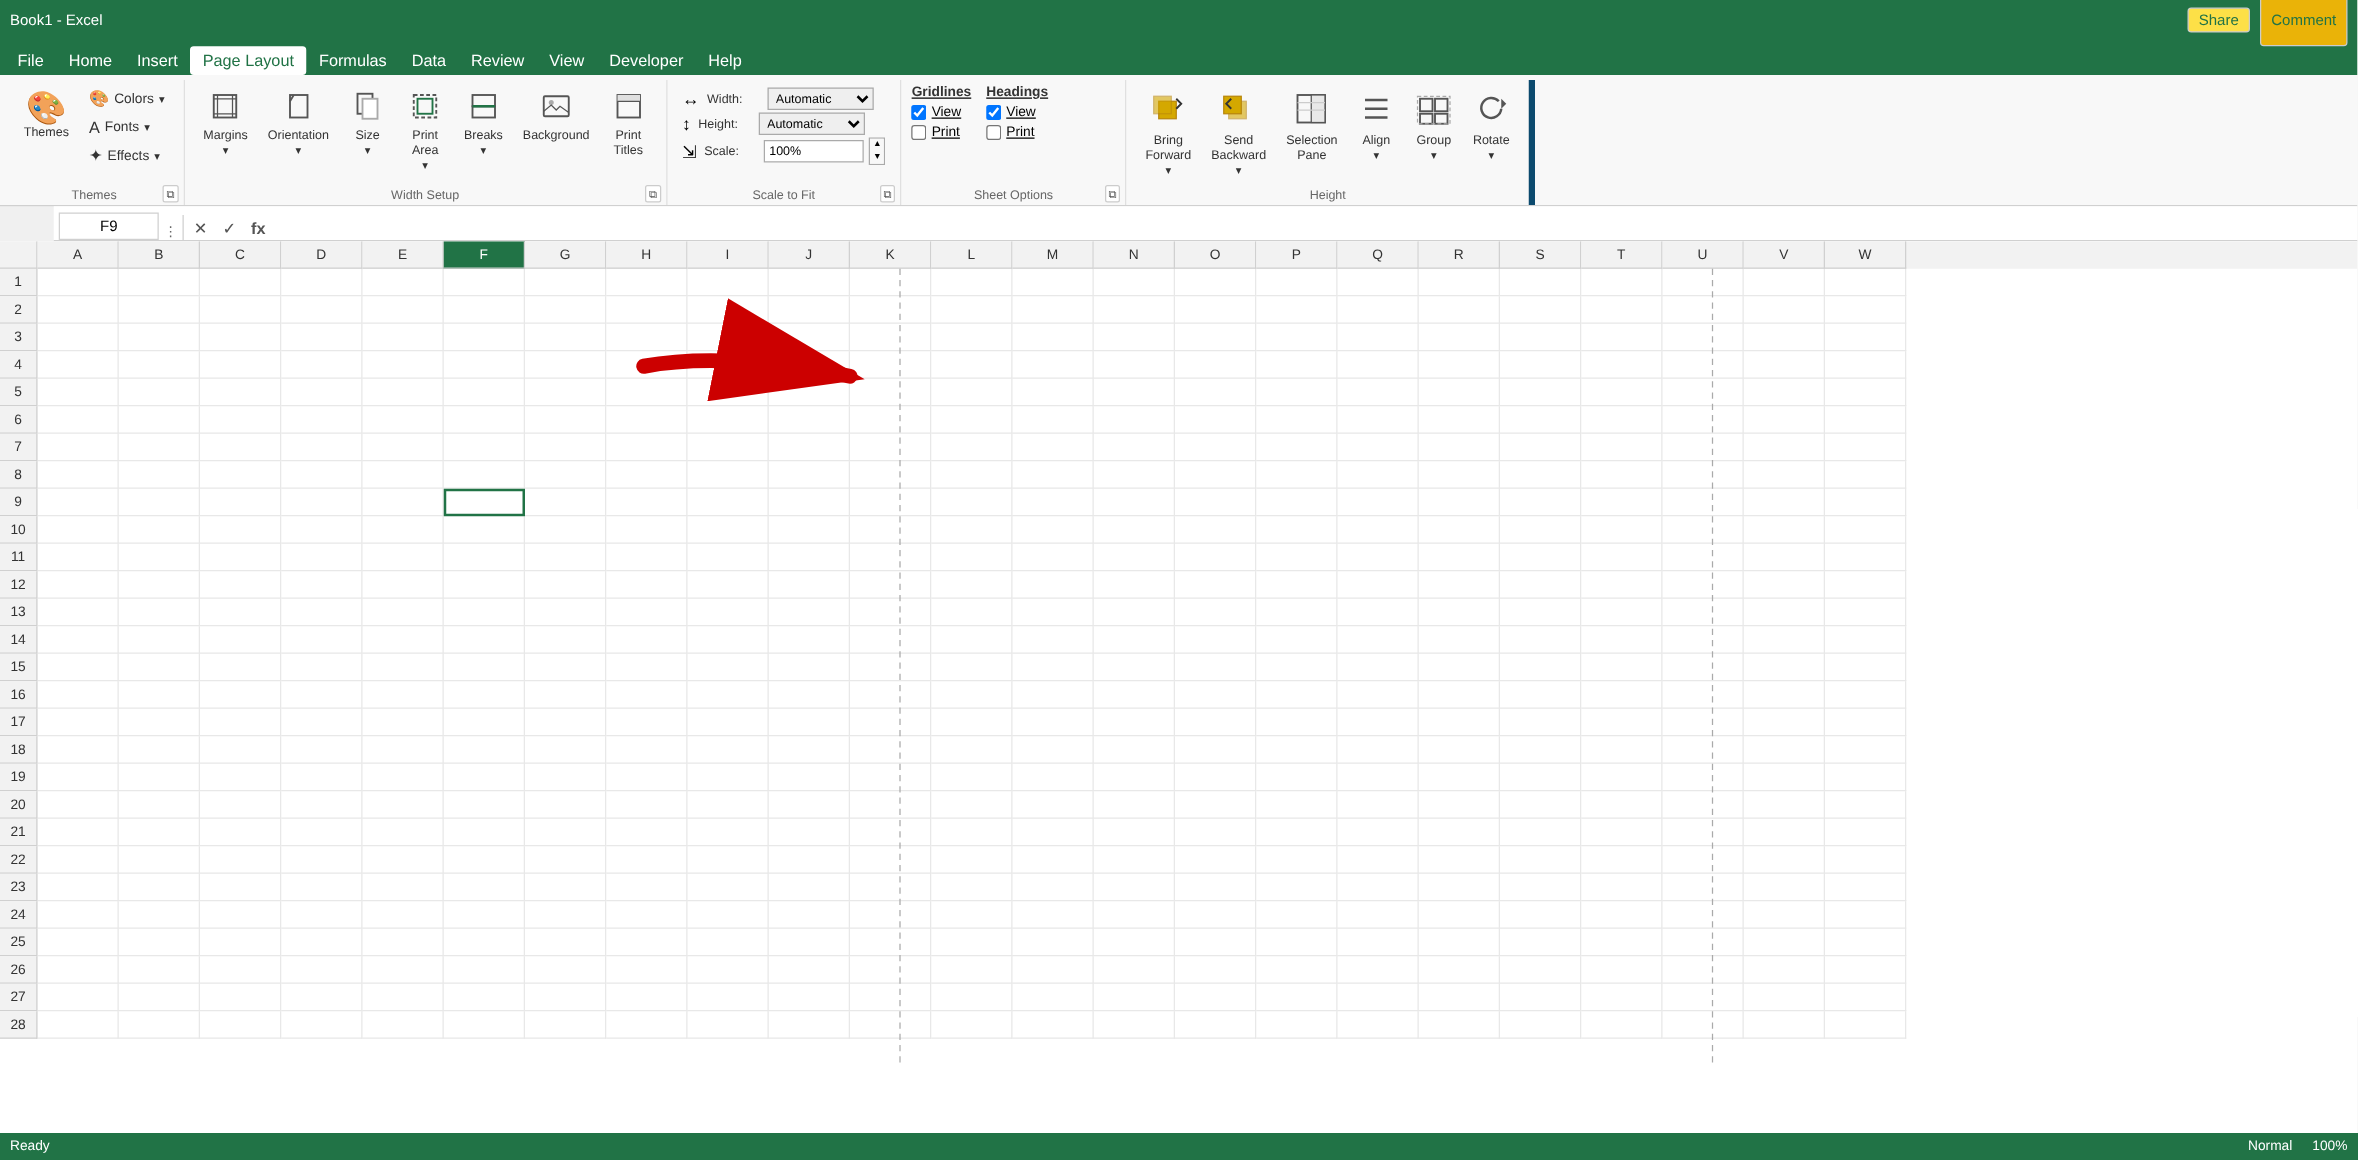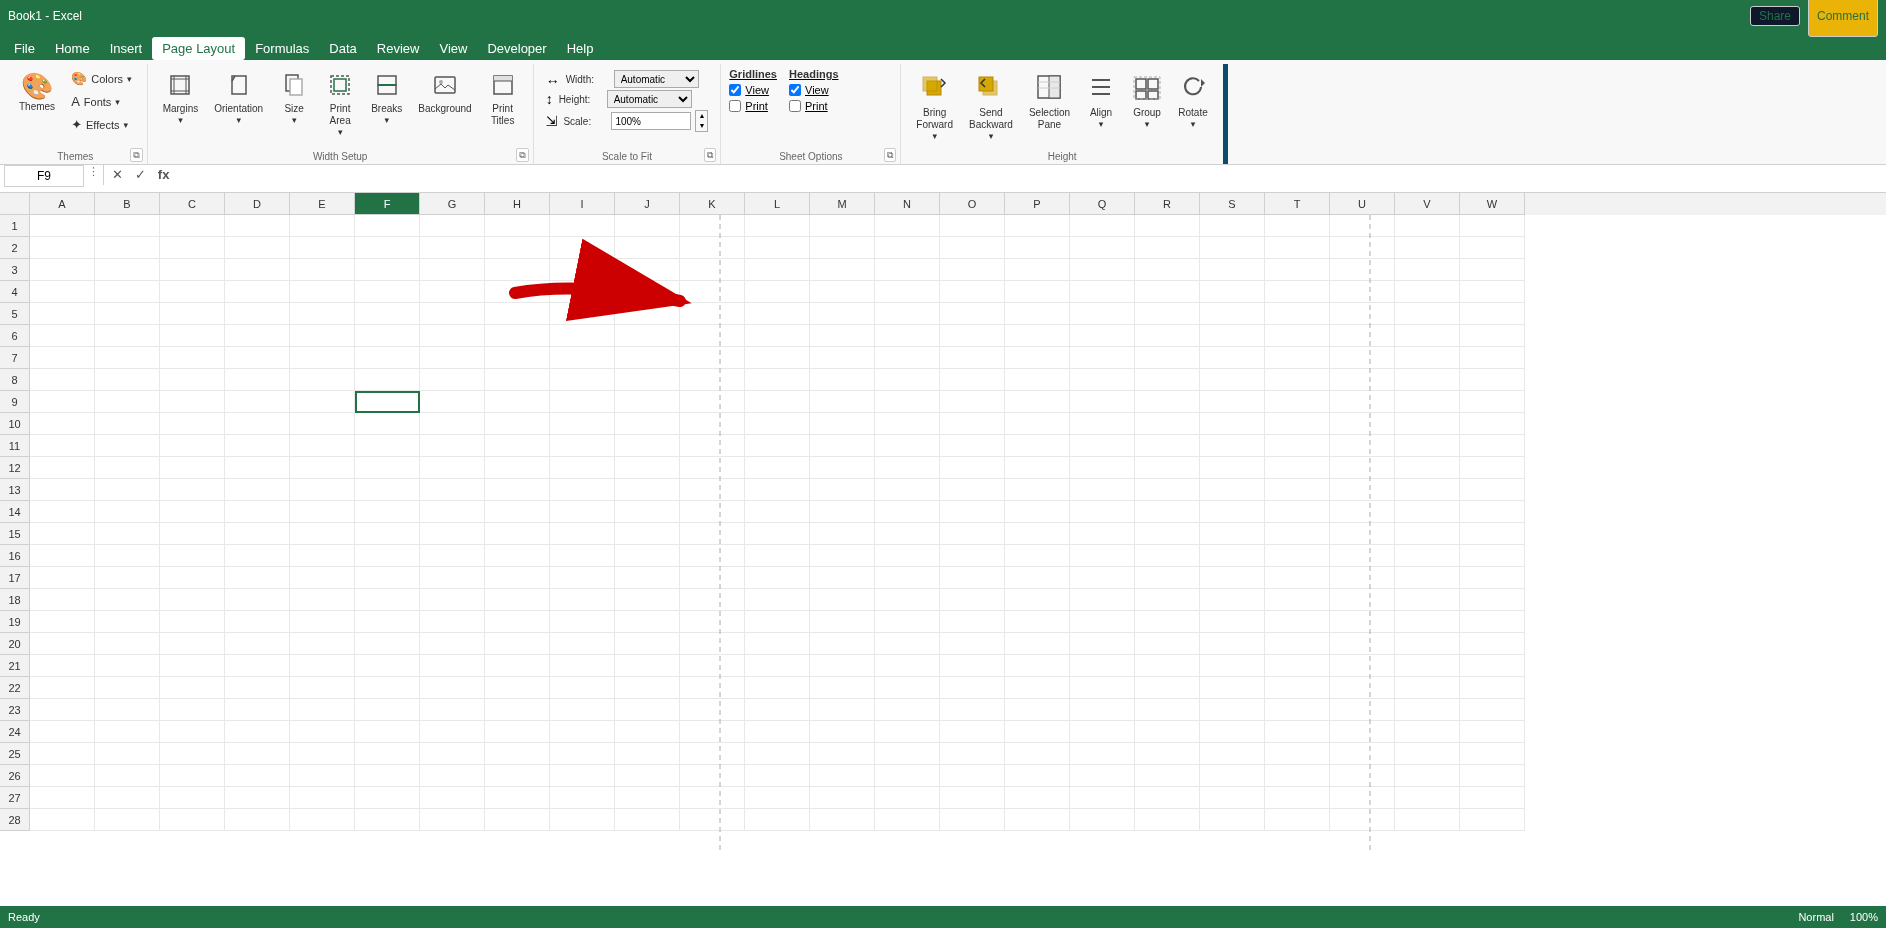--- a/index.html
+++ b/index.html
@@ -140,26 +140,27 @@
       display: flex;
       align-items: center;
       gap: 4px;
       font-size: 11px;
     }
     .check-row input[type="checkbox"] { width: 12px; height: 12px; }
 
     
     .formula-bar {
       display: flex;
-      align-items: flex-start;
+      align-items: flex-end;
       background: white;
       border-bottom: 1px solid #d0d0d0;
       height: 28px;
       padding: 0 4px;
       gap: 4px;
+      margin-left: 43px;
     }
     .name-box {
       width: 80px;
       height: 22px;
       border: 1px solid #d0d0d0;
       font-size: 12px;
       padding: 0 4px;
       text-align: center;
     }
     .formula-bar-sep {
@@ -323,21 +324,21 @@
     .col-W { width: 65px; min-width: 65px; }
   </style>
 </head>
 <body>
 
 <div class="title-bar">
   <div class="title-bar-left">
     <span>Book1 - Excel</span>
   </div>
   <div class="title-bar-right">
-    <button class="ribbon-btn-small" style="background:#0f172a;color:#217346;border:1px solid #ccc;border-radius:3px;padding:2px 8px;font-size:12px;">Share</button>
+    <button class="ribbon-btn-small" style="background:#fde047;color:#217346;border:1px solid #ccc;border-radius:3px;padding:2px 8px;font-size:12px;">Share</button>
     <button class="ribbon-btn-small" style="background:#eab308;color:#217346;border:1px solid #ccc;border-radius:3px;padding:13px 8px;font-size:12px;">Comment</button>
   </div>
 </div>
 
 <div class="menu-bar">
   <span class="menu-item">File</span>
   <span class="menu-item">Home</span>
   <span class="menu-item">Insert</span>
   <span class="menu-item active">Page Layout</span>
   <span class="menu-item">Formulas</span>

